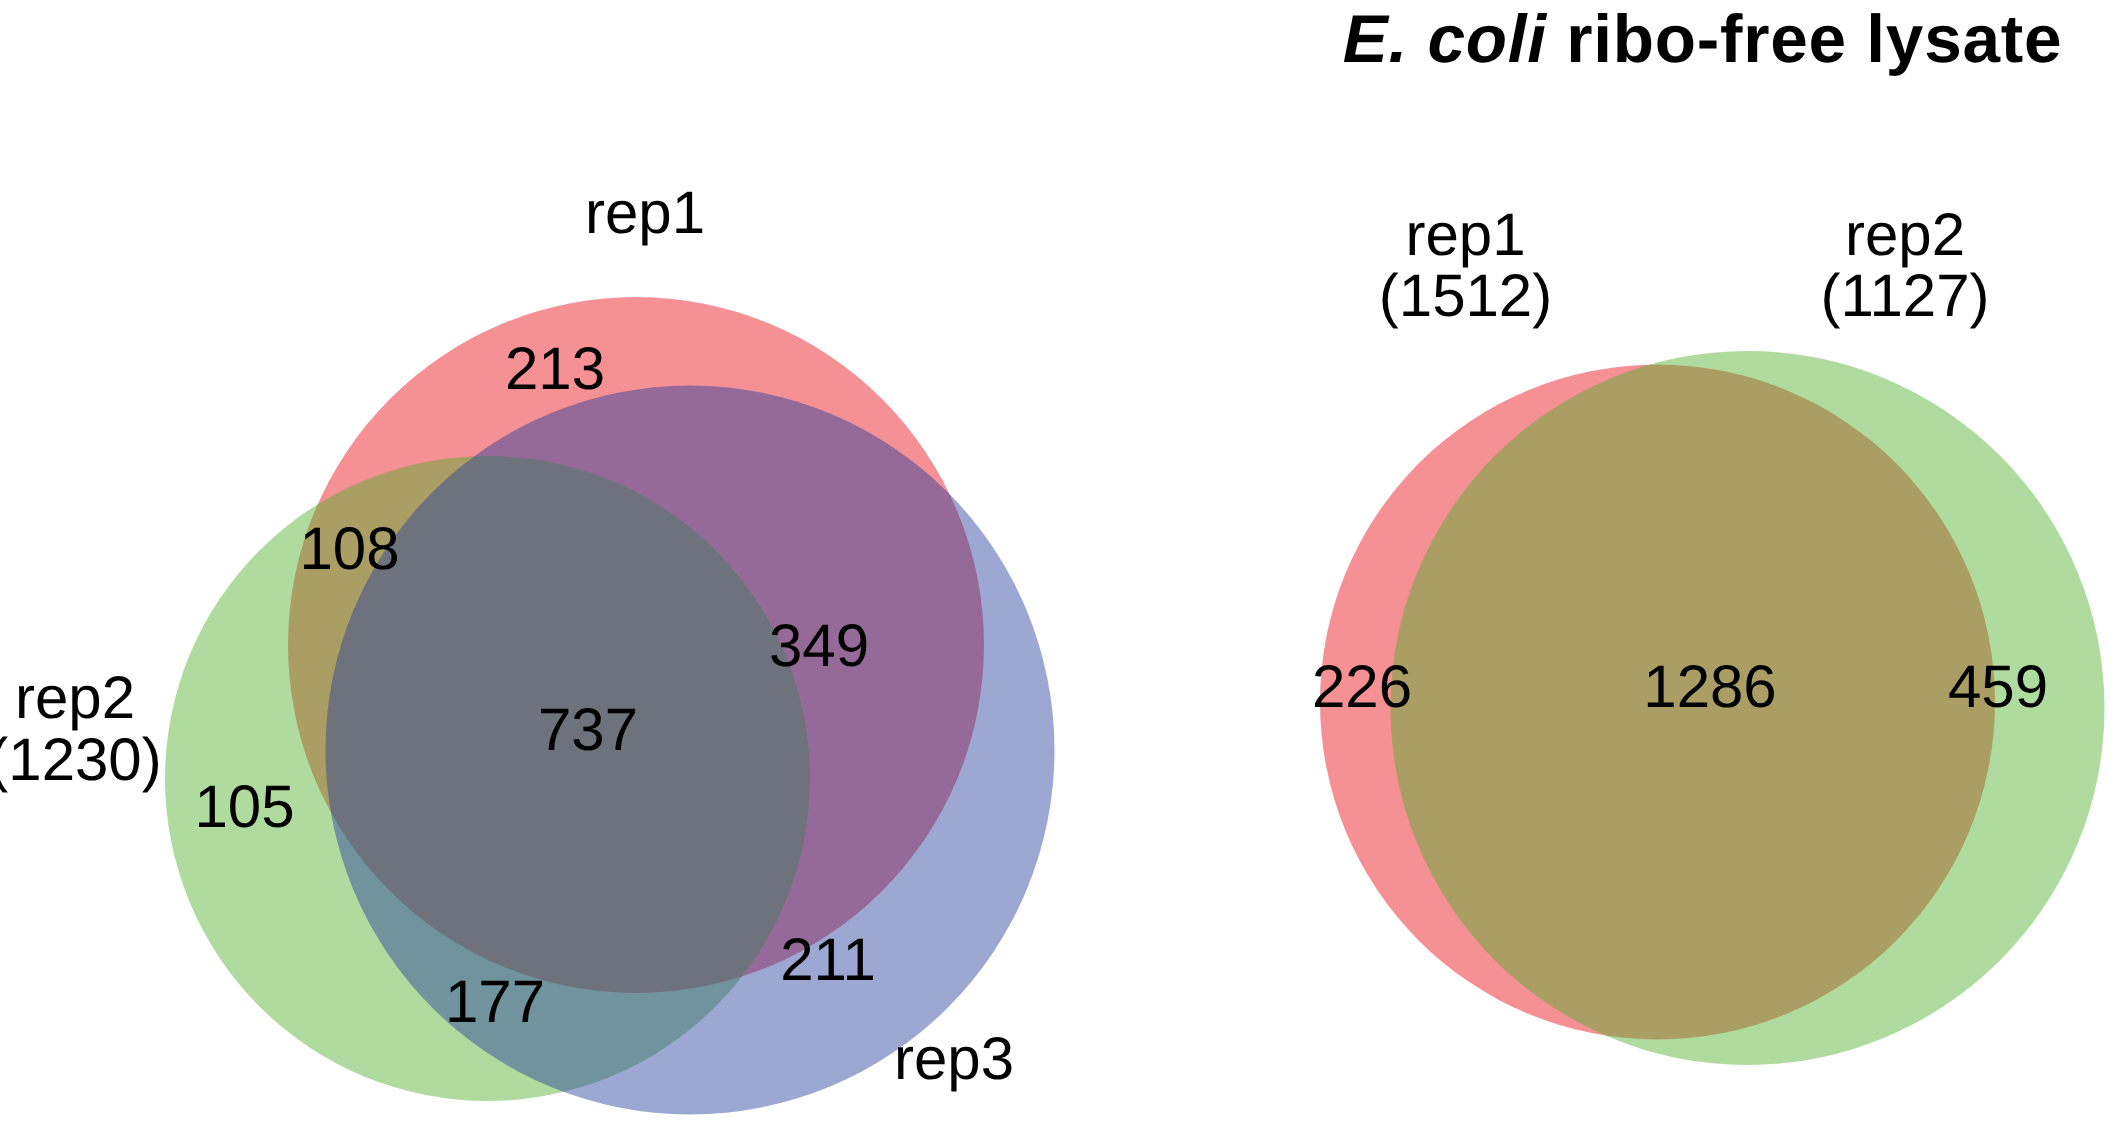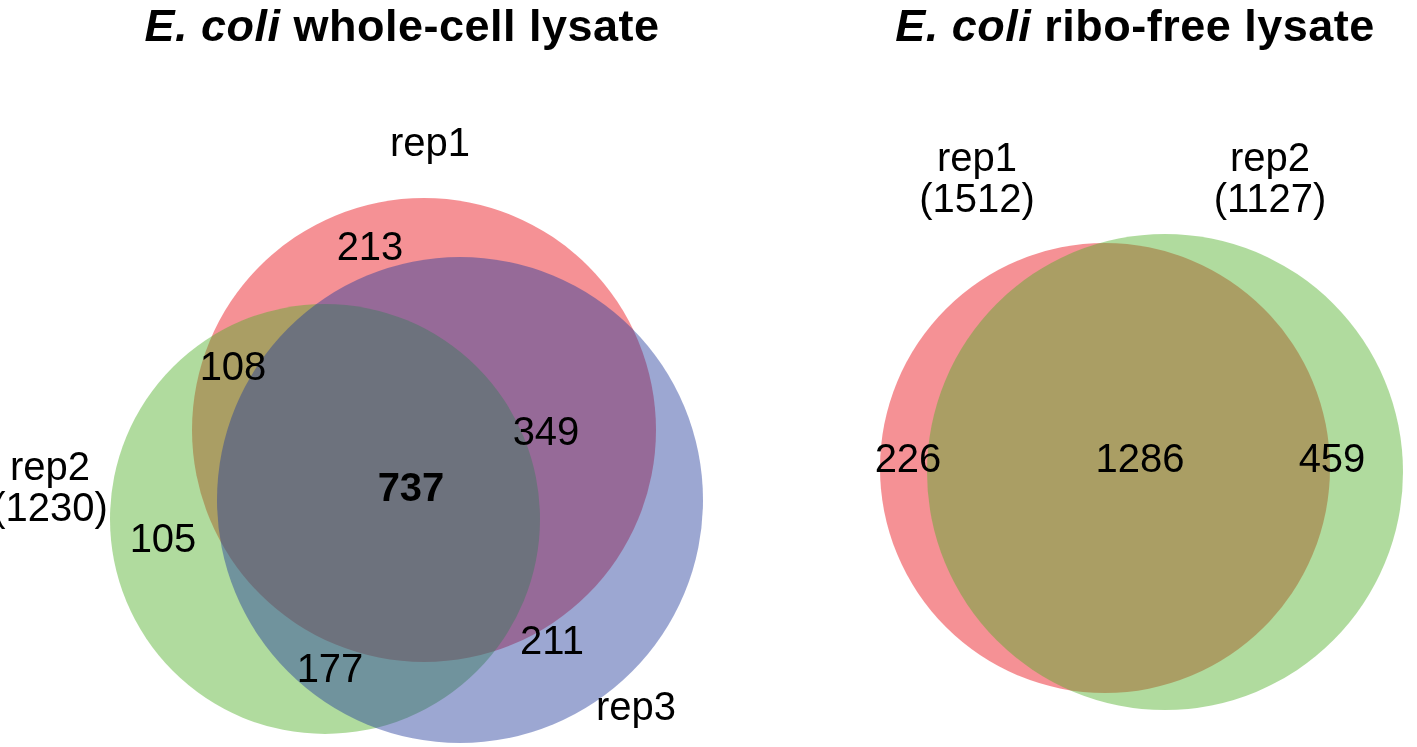--- a/index.html
+++ b/index.html
@@ -55,42 +55,39 @@
       <circle class="vc" cx="325" cy="519" r="215" fill="#50AF28"></circle>
       <circle class="vc" cx="460" cy="500" r="243" fill="#233C9B"></circle>
     </g>
 
     <g>
       <circle class="vc" cx="1105" cy="468" r="225" fill="#E90A14"></circle>
       <circle class="vc" cx="1165" cy="472" r="238" fill="#50AF28"></circle>
     </g>
   </svg>
 
-  <div class="title" style="left:402px; top:26px;">
-    <span class="it">E. coli</span><span> whole-cell lysate</span>
-  </div>
   <div class="title" style="left:1135px; top:26px;">
     <span class="it">E. coli</span><span> ribo-free lysate</span>
   </div>
 
   <div class="vlabel" style="left:430px; top:143px;">
     <div>rep1</div>
   </div>
   <div class="vlabel" style="left:50px; top:487px;">
     <div>rep2</div>
     <div>(1230)</div>
   </div>
   <div class="vlabel" style="left:636px; top:707px;">
     <div>rep3</div>
   </div>
 
   <div class="vnum" style="left:370px; top:246px;">213</div>
   <div class="vnum" style="left:233px; top:366px;">108</div>
   <div class="vnum" style="left:546px; top:431px;">349</div>
-  <div class="vnum" style="left:411px; top:487px;font-weight:bold;">737</div>
+  <div class="vnum" style="left:392px; top:487px;">737</div>
   <div class="vnum" style="left:163px; top:538px;">105</div>
   <div class="vnum" style="left:330px; top:668px;">177</div>
   <div class="vnum" style="left:552px; top:640px;">211</div>
 
   <div class="vlabel" style="left:977px; top:178px;">
     <div>rep1</div>
     <div>(1512)</div>
   </div>
   <div class="vlabel" style="left:1270px; top:178px;">
     <div>rep2</div>

